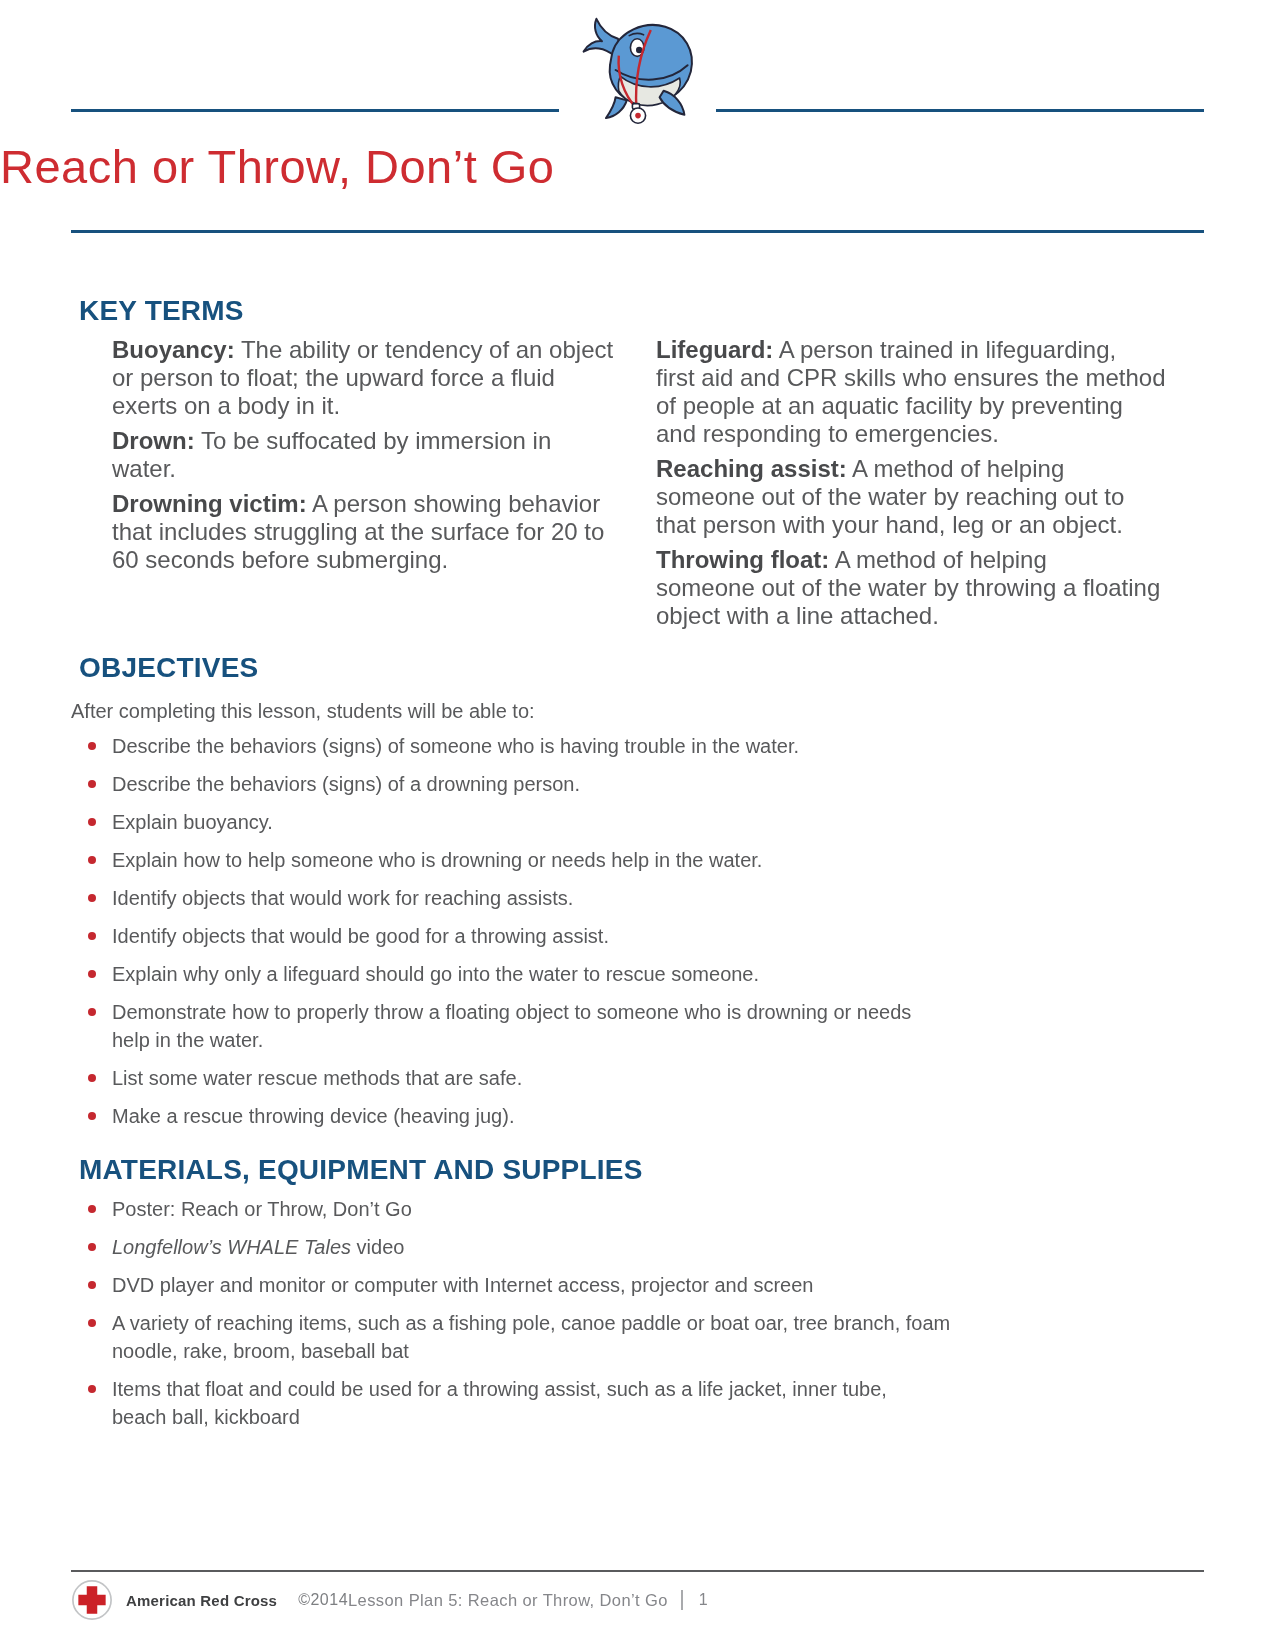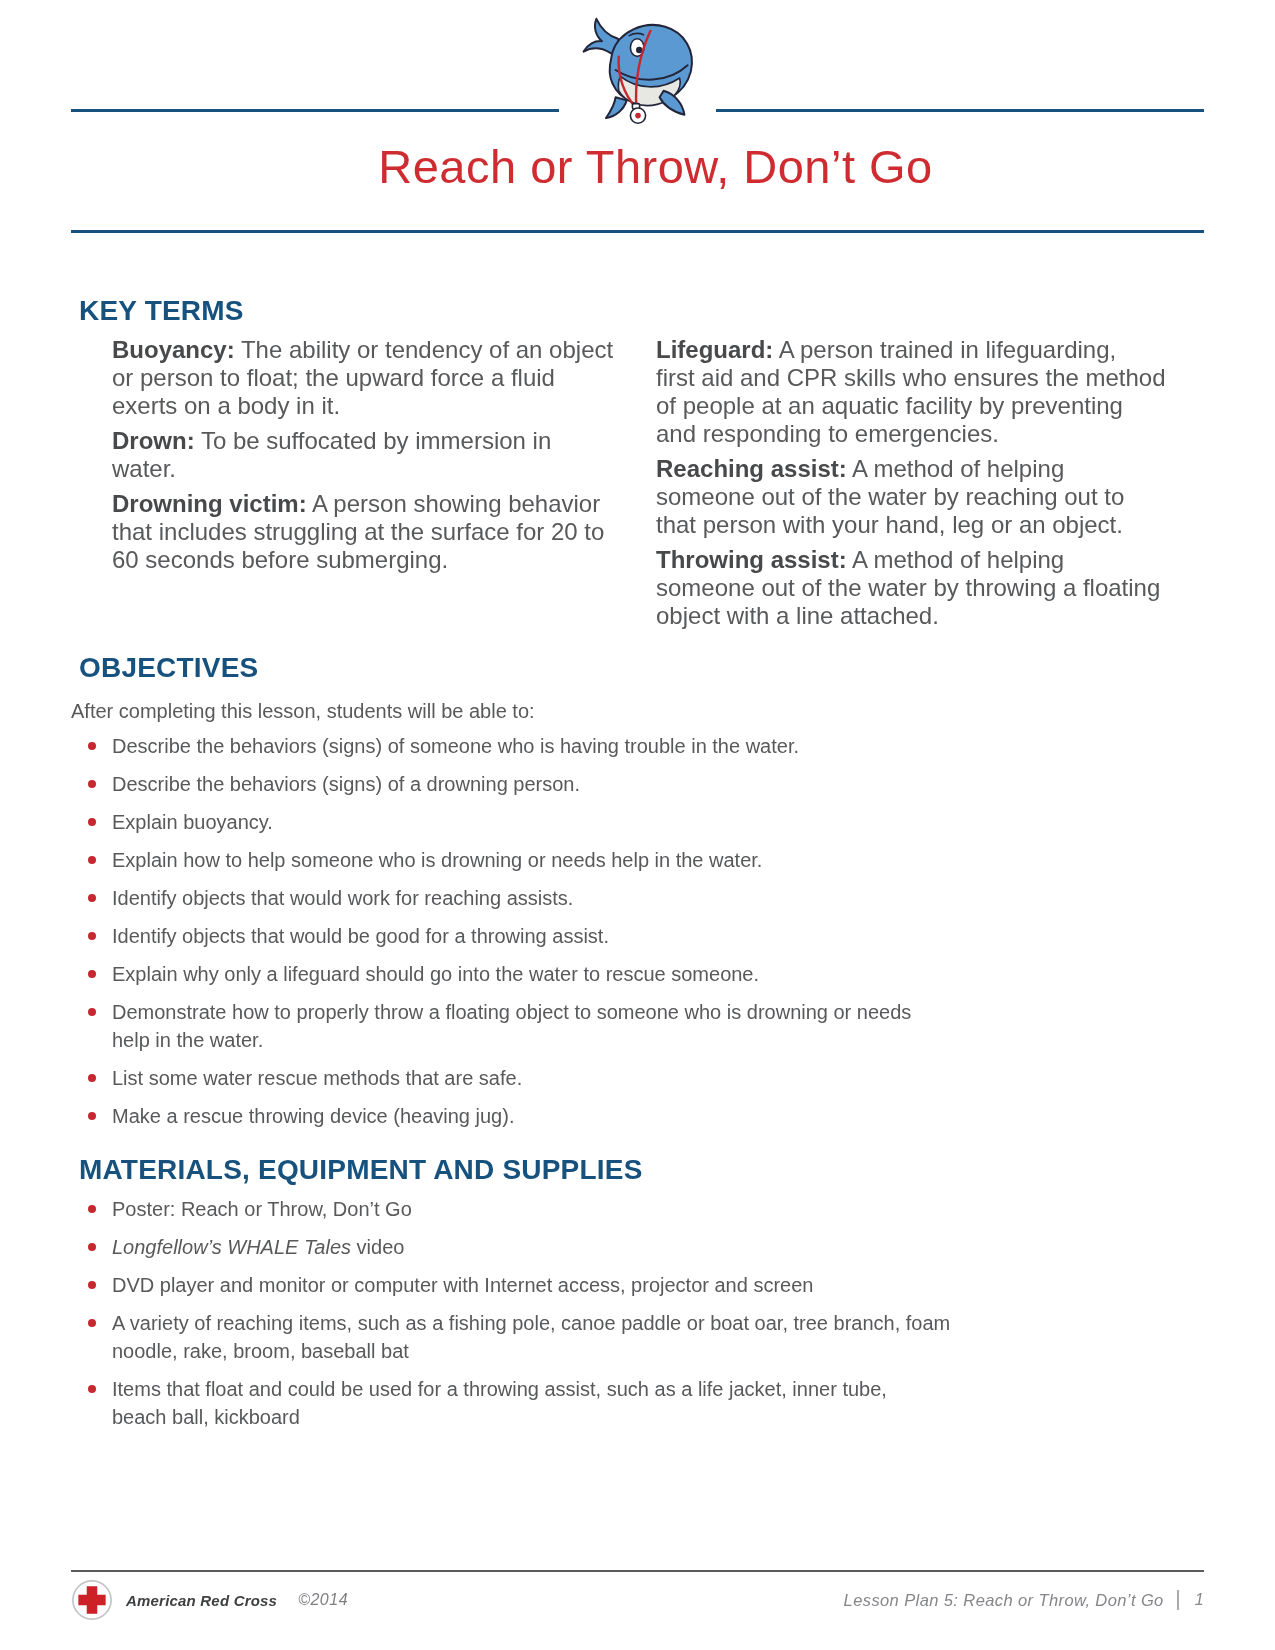--- a/index.html
+++ b/index.html
@@ -6,22 +6,22 @@
   .page {
     position:relative; width:1275px; height:1650px; background:#fff;
     font-family:"Liberation Sans", sans-serif; overflow:hidden;
   }
   
   .hdr-rule { position:absolute; top:109px; height:3px; background:#17517E; }
   .hdr-rule.left  { left:71px;  width:488px; }
   .hdr-rule.right { right:71px; width:488px; }
   .whale { position:absolute; top:14px; left:50%; transform:translateX(-50%); width:132px; height:124px; }
   .page-title {
-    position:absolute; top:139px; left:0; right:0; text-align:center;
-    font-size:47px; line-height:56px; font-weight:400; color:#CE2C31; letter-spacing:.5px;padding-left:36px;
+    position:absolute; top:139px; left:0; right:0; text-align:left;
+    font-size:47px; line-height:56px; font-weight:400; color:#CE2C31; letter-spacing:.5px;
   }
   .title-rule { position:absolute; top:230px; left:71px; right:71px; height:3px; background:#17517E; }
 
   
   section { position:absolute; left:71px; width:1133px; }
   h2 { margin:8px; font-size:28px; line-height:34px; font-weight:700; color:#17517E; letter-spacing:.2px; }
   #key-terms  { top:286px; }
   #objectives { top:643px; }
   #materials  { top:1145px; }
 
@@ -42,21 +42,21 @@
   .dot {
     position:absolute; left:17px; top:10px; width:8px; height:8px;
     border-radius:50%; background:#C5282F;
   }
   em { font-style:italic; }
 
   
   .ftr-rule { position:absolute; top:1570px; left:71px; right:71px; height:2px; background:#5A5B5D; }
   .footer {
     position:absolute; top:1578px; left:71px; right:71px; height:44px;
-    display:flex; align-items:center; justify-content:space-between;font-style:italic;
+    display:flex; align-items:center; justify-content:flex-start;
   }
   .f-left { display:flex; align-items:center; }
   .logo { width:42px; height:42px; }
   .brand { margin-left:13px; font-size:15px; font-weight:700; color:#3F4042; letter-spacing:.2px; }
   .copyright { margin-left:21px; font-size:16px; color:#7D7F82; letter-spacing:.5px; }
   .f-right { display:flex; align-items:center; font-size:16.5px; color:#85868A; letter-spacing:.4px; }
   .f-divider { width:2px; height:20px; background:#A9AAAD; margin:0 16px 0 13px; }
   .f-page { font-size:16px; color:#85868A; }
 </style>
 <title>Reach or Throw, Don’t Go</title></head>
@@ -110,21 +110,21 @@
 60 seconds before submerging.</span></p>
       </div>
       <div class="kt-col c2">
         <p><strong>Lifeguard:</strong> <span class="prewrap">A person trained in lifeguarding,
 first aid and CPR skills who ensures the method
 of people at an aquatic facility by preventing
 and responding to emergencies.</span></p>
         <p><strong>Reaching assist:</strong> <span class="prewrap">A method of helping
 someone out of the water by reaching out to
 that person with your hand, leg or an object.</span></p>
-        <p><strong>Throwing assist:</strong> <span class="prewrap">A method of helping
+        <p><strong>Throwing float:</strong> <span class="prewrap">A method of helping
 someone out of the water by throwing a floating
 object with a line attached.</span></p>
       </div>
     </div>
   </section>
 
   <section id="objectives">
     <h2>OBJECTIVES</h2>
     <p class="intro">After completing this lesson, students will be able to:</p>
     <ul class="blist">

